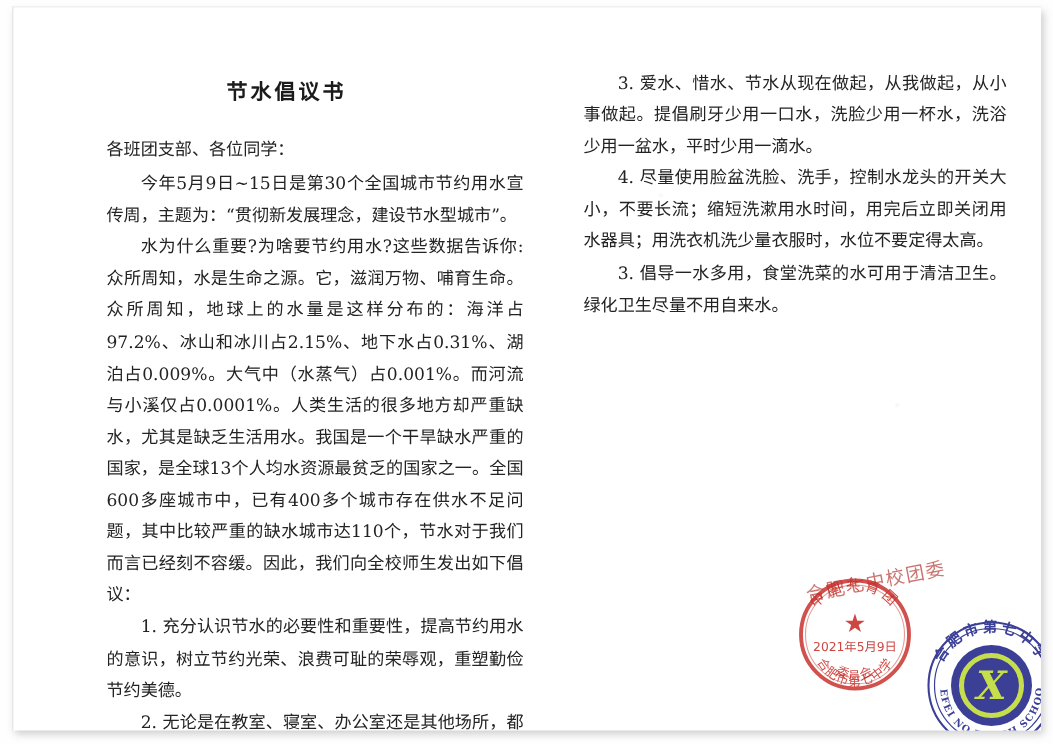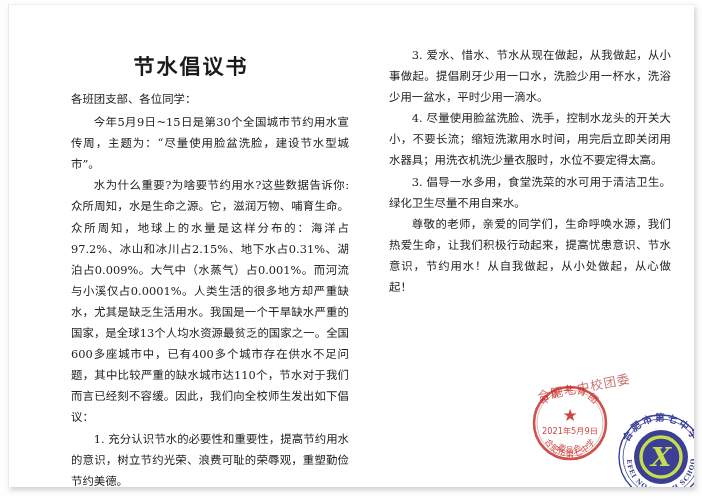--- a/index.html
+++ b/index.html
@@ -43,21 +43,21 @@
 
   
   .doc-title {
     position: absolute;
     left: 52px;
     top: 45px;
     width: 260px;
     text-align: center;
     font-family: Liberation Mono, monospace;
     font-weight: bold;
-    font-size: 21px;
+    font-size: 14px;
     letter-spacing: 2px;
     color: #1b1b1b;
   }
 
   
   .col {
     position: absolute;
     top: 84px;
     font-family: "DejaVu Serif", "Liberation Serif", serif;
     font-size: 11.4px;
@@ -133,31 +133,30 @@
 <body>
 
 <div id="page">
   <div class="page-sheet">
     <div class="page-inner">
 
       <div class="doc-title">节水倡议书</div>
 
       <div class="col col-left">
         <p class="para salutation">各班团支部、各位同学：</p>
-        <p class="para">今年5月9日~15日是第30个全国城市节约用水宣传周，主题为：“尽量使用脸盆洗脸，建设节水型城市”。</p>
+        <p class="para">今年5月9日~15日是第30个全国城市节约用水宣传周，主题为：“贯彻新发展理念，建设节水型城市”。</p>
         <p class="para">水为什么重要?为啥要节约用水?这些数据告诉你:众所周知，水是生命之源。它，滋润万物、哺育生命。众所周知，地球上的水量是这样分布的：海洋占97.2%、冰山和冰川占2.15%、地下水占0.31%、湖泊占0.009%。大气中（水蒸气）占0.001%。而河流与小溪仅占0.0001%。人类生活的很多地方却严重缺水，尤其是缺乏生活用水。我国是一个干旱缺水严重的国家，是全球13个人均水资源最贫乏的国家之一。全国600多座城市中，已有400多个城市存在供水不足问题，其中比较严重的缺水城市达110个，节水对于我们而言已经刻不容缓。因此，我们向全校师生发出如下倡议：</p>
         <p class="para">1. 充分认识节水的必要性和重要性，提高节约用水的意识，树立节约光荣、浪费可耻的荣辱观，重塑勤俭节约美德。</p>
         <p class="para">2. 无论是在教室、寝室、办公室还是其他场所，都要注意保护水电资源的使用，看到污染、浪费等不良行为应及时制止，使其养成良好习惯。</p>
       </div>
 
       <div class="col col-right">
         <p class="para">3. 爱水、惜水、节水从现在做起，从我做起，从小事做起。提倡刷牙少用一口水，洗脸少用一杯水，洗浴少用一盆水，平时少用一滴水。</p>
         <p class="para">4. 尽量使用脸盆洗脸、洗手，控制水龙头的开关大小，不要长流；缩短洗漱用水时间，用完后立即关闭用水器具；用洗衣机洗少量衣服时，水位不要定得太高。</p>
         <p class="para">3. 倡导一水多用，食堂洗菜的水可用于清洁卫生。绿化卫生尽量不用自来水。</p>
-        <p class="para">尊敬的老师，亲爱的同学们，生命呼唤水源，我们热爱生命，让我们积极行动起来，提高忧患意识、节水意识，节约用水！从自我做起，从小处做起，从心做起！</p>
       </div>
 
       <div class="signature-scrawl">合肥七中校团委</div>
 
       <div class="seal">
         <svg viewBox="0 0 84 84" width="84" height="84" aria-hidden="true">
           <defs>
             <path id="arcTop" d="M 10,44 A 32,32 0 0 1 74,44" fill="none"></path>
             <path id="arcBot" d="M 14,48 A 28,28 0 0 0 70,48" fill="none"></path>
             <path id="arcBot2" d="M 22,52 A 20,20 0 0 0 62,52" fill="none"></path>

